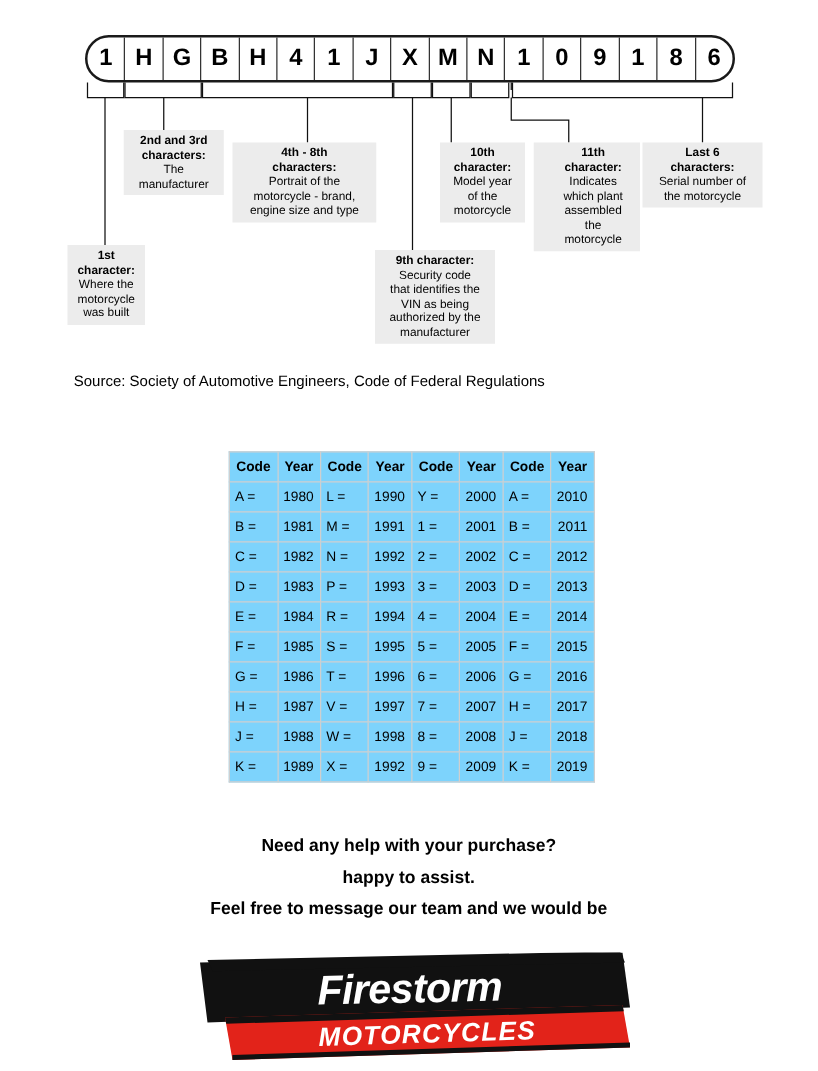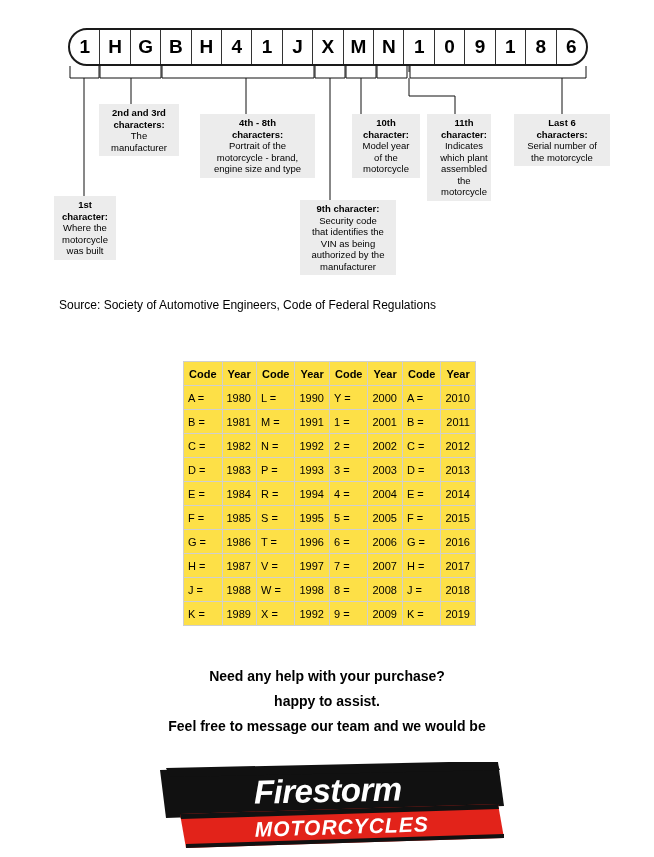--- a/index.html
+++ b/index.html
@@ -65,44 +65,44 @@
     color: #000;
     font-size: 9.5px;
     line-height: 11.5px;
     text-align: center;
     padding: 3px 2px;
   }
   .callout b { font-weight: bold; }
 
   #callout-1  { left: 54px;  top: 196px; width: 62px; }
   #callout-23 { left: 99px;  top: 104px; width: 80px; }
-  #callout-48 { left: 200px; top: 114px; width: 115px; }
+  #callout-48 { left: 186px; top: 114px; width: 115px; }
   #callout-9  { left: 300px; top: 200px; width: 96px; text-align: center; }
   #callout-10 { left: 352px; top: 114px; width: 68px; }
-  #callout-11 { left: 427px; top: 114px; width: 64px; padding-left: 12px; }
+  #callout-11 { left: 427px; top: 114px; width: 85px; padding-left: 12px; }
   #callout-last6 { left: 514px; top: 114px; width: 96px; }
 
   #source-note {
     position: absolute;
     left: 59px;
     top: 298px;
     font-size: 12px;
     color: #000;
   }
 
   
   #year-table-wrap {
     position: absolute;
     left: 183px;
     top: 361px;
   }
   table#year-table {
     border-collapse: collapse;
     border: 1px solid #b9b9b9;
-    background: #fde047;
+    background: #7dd3fc;
   }
   table#year-table th,
   table#year-table td {
     border: 1px solid #cfcfcf;
     font-size: 11px;
     font-family: "Liberation Sans", sans-serif;
     padding: 4px 5px 4px 4px;
     height: 24px;
     white-space: nowrap;
   }

